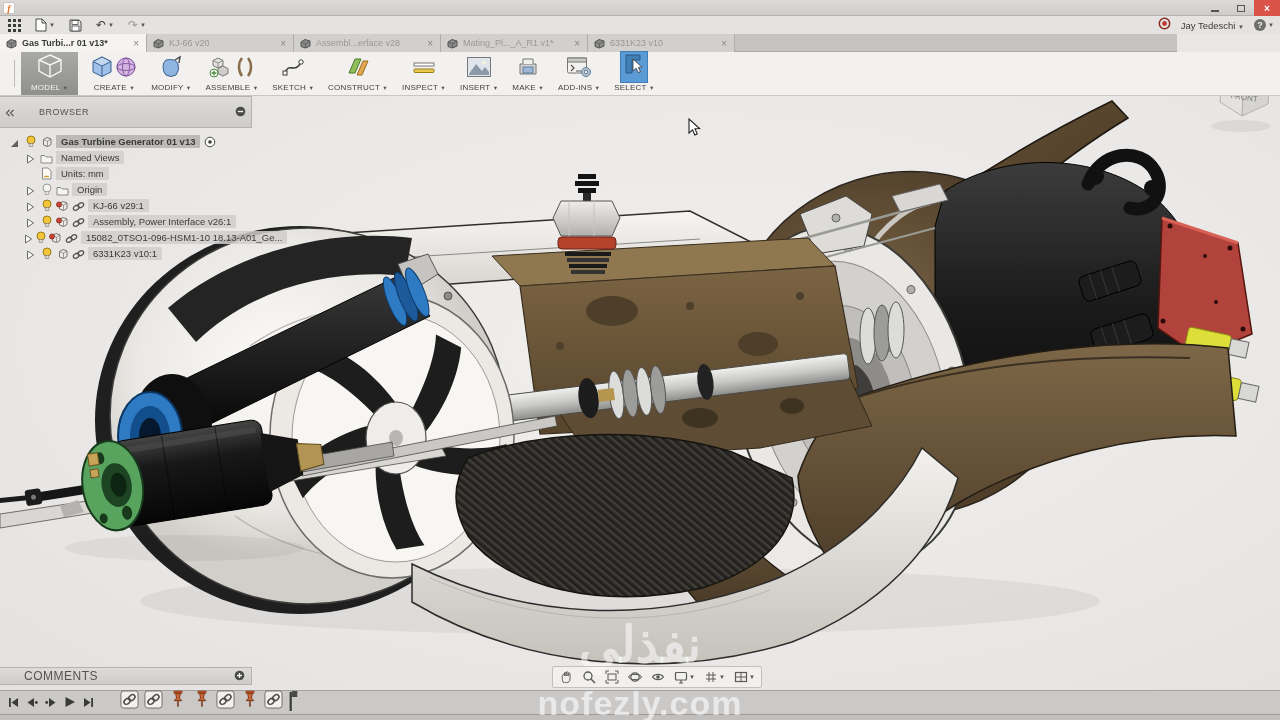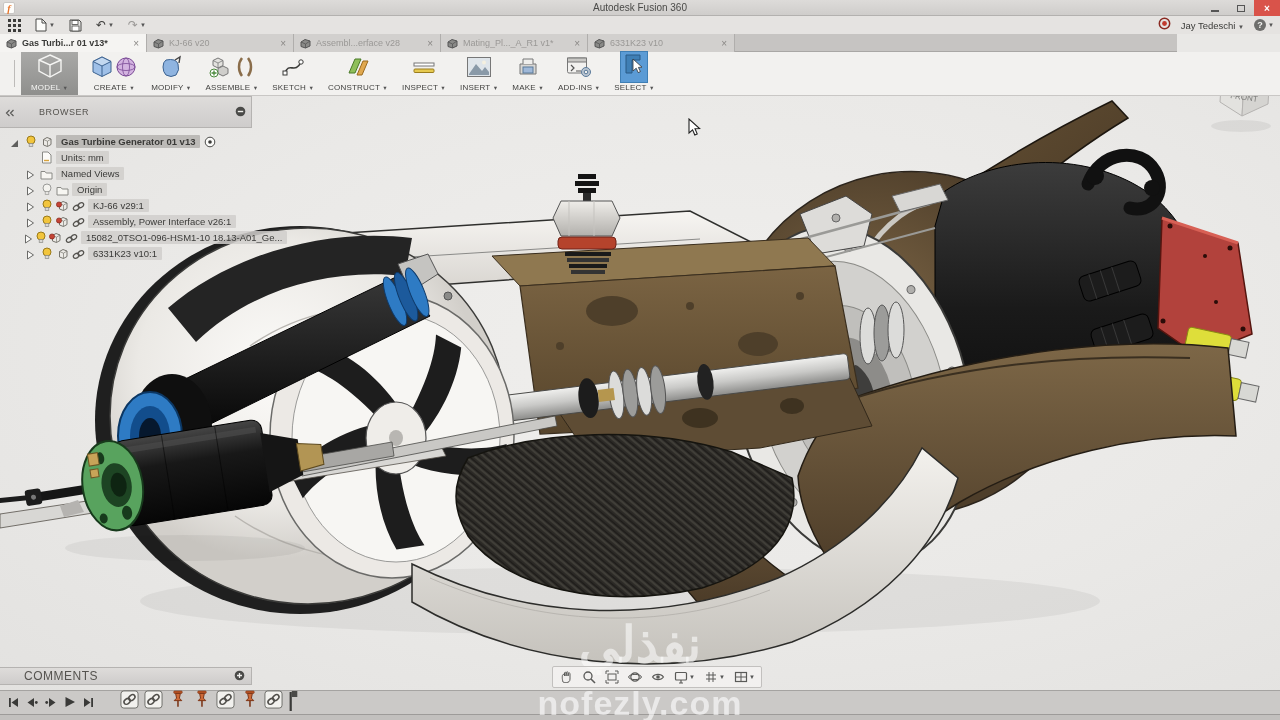--- a/index.html
+++ b/index.html
@@ -71,21 +71,20 @@
   .wm-ar { position:absolute; left:540px; top:616px; width:200px; text-align:center; font-family:Liberation Sans, sans-serif; font-size:50px; font-weight:bold; color:rgba(255,255,255,.55); z-index:4; }
   .wm-domain { position:absolute; left:0; top:684px; width:1280px; text-align:center; font-size:34px; font-weight:bold; letter-spacing:1px; color:rgba(255,255,255,.6); z-index:9; }
   
   .cursor { position:absolute; left:688px; top:118px; z-index:10; }
 </style>
 </head>
 <body>
 
 <div class="titlebar">
   <div class="app-logo">f</div>
-  <div class="win-title">Autodesk Fusion 360</div>
 </div>
 <div class="win-controls">
   <div class="wc-btn wc-min">
       <span></span>
     </div>
   <div class="wc-btn wc-max">
       <span></span>
     </div>
   <div class="wc-btn wc-close">×</div>
 </div>
@@ -616,41 +615,41 @@
         </span>
         <span class="tlabel">Gas Turbine Generator 01 v13</span>
         <span class="tslot">
           <svg width="12" height="12" viewBox="0 0 12 12">
             <circle cx="6" cy="6" r="4.8" fill="#fbfbf9" stroke="#4a4a48"></circle>
             <circle cx="6" cy="6" r="1.8" fill="#3a3a38"></circle>
           </svg>
         </span>
       </div>
       <div class="trow child">
+        <span class="tslot">
+          <svg width="9" height="10" viewBox="0 0 9 10">
+            <path d="M1.5,1 L7.5,5 L1.5,9 Z" fill="#fbfbf9" stroke="#6a6a68"></path>
+          </svg>
+        </span>
+        <span class="tslot">
+          <svg width="13" height="11" viewBox="0 0 13 11">
+            <path d="M1,2.5 h4 l1.2,1.5 h5.8 v6 h-11 z" fill="#f7f6f2" stroke="#8a8a86"></path>
+          </svg>
+        </span>
+        <span class="tlabel">Named Views</span>
+      </div>
+      <div class="trow child">
         <span class="tslot"></span>
         <span class="tslot">
           <svg width="11" height="13" viewBox="0 0 11 13">
             <path d="M1.5,1 h5.5 l3,3 v8 h-8.5 z" fill="#fcfbf8" stroke="#8a8a86"></path>
             <path d="M3,9.5 h5" stroke="#d9a33c" stroke-width="1.4"></path>
           </svg>
         </span>
         <span class="tlabel">Units: mm</span>
-      </div>
-      <div class="trow child">
-        <span class="tslot">
-          <svg width="9" height="10" viewBox="0 0 9 10">
-            <path d="M1.5,1 L7.5,5 L1.5,9 Z" fill="#fbfbf9" stroke="#6a6a68"></path>
-          </svg>
-        </span>
-        <span class="tslot">
-          <svg width="13" height="11" viewBox="0 0 13 11">
-            <path d="M1,2.5 h4 l1.2,1.5 h5.8 v6 h-11 z" fill="#f7f6f2" stroke="#8a8a86"></path>
-          </svg>
-        </span>
-        <span class="tlabel">Named Views</span>
       </div>
       <div class="trow child">
         <span class="tslot">
           <svg width="9" height="10" viewBox="0 0 9 10">
             <path d="M1.5,1 L7.5,5 L1.5,9 Z" fill="#fbfbf9" stroke="#6a6a68"></path>
           </svg>
         </span>
         <span class="tslot">
           <svg width="10" height="13" viewBox="0 0 10 13">
             <circle cx="5" cy="5" r="4" fill="#f4f3ef" stroke="#9a9a98"></circle>

